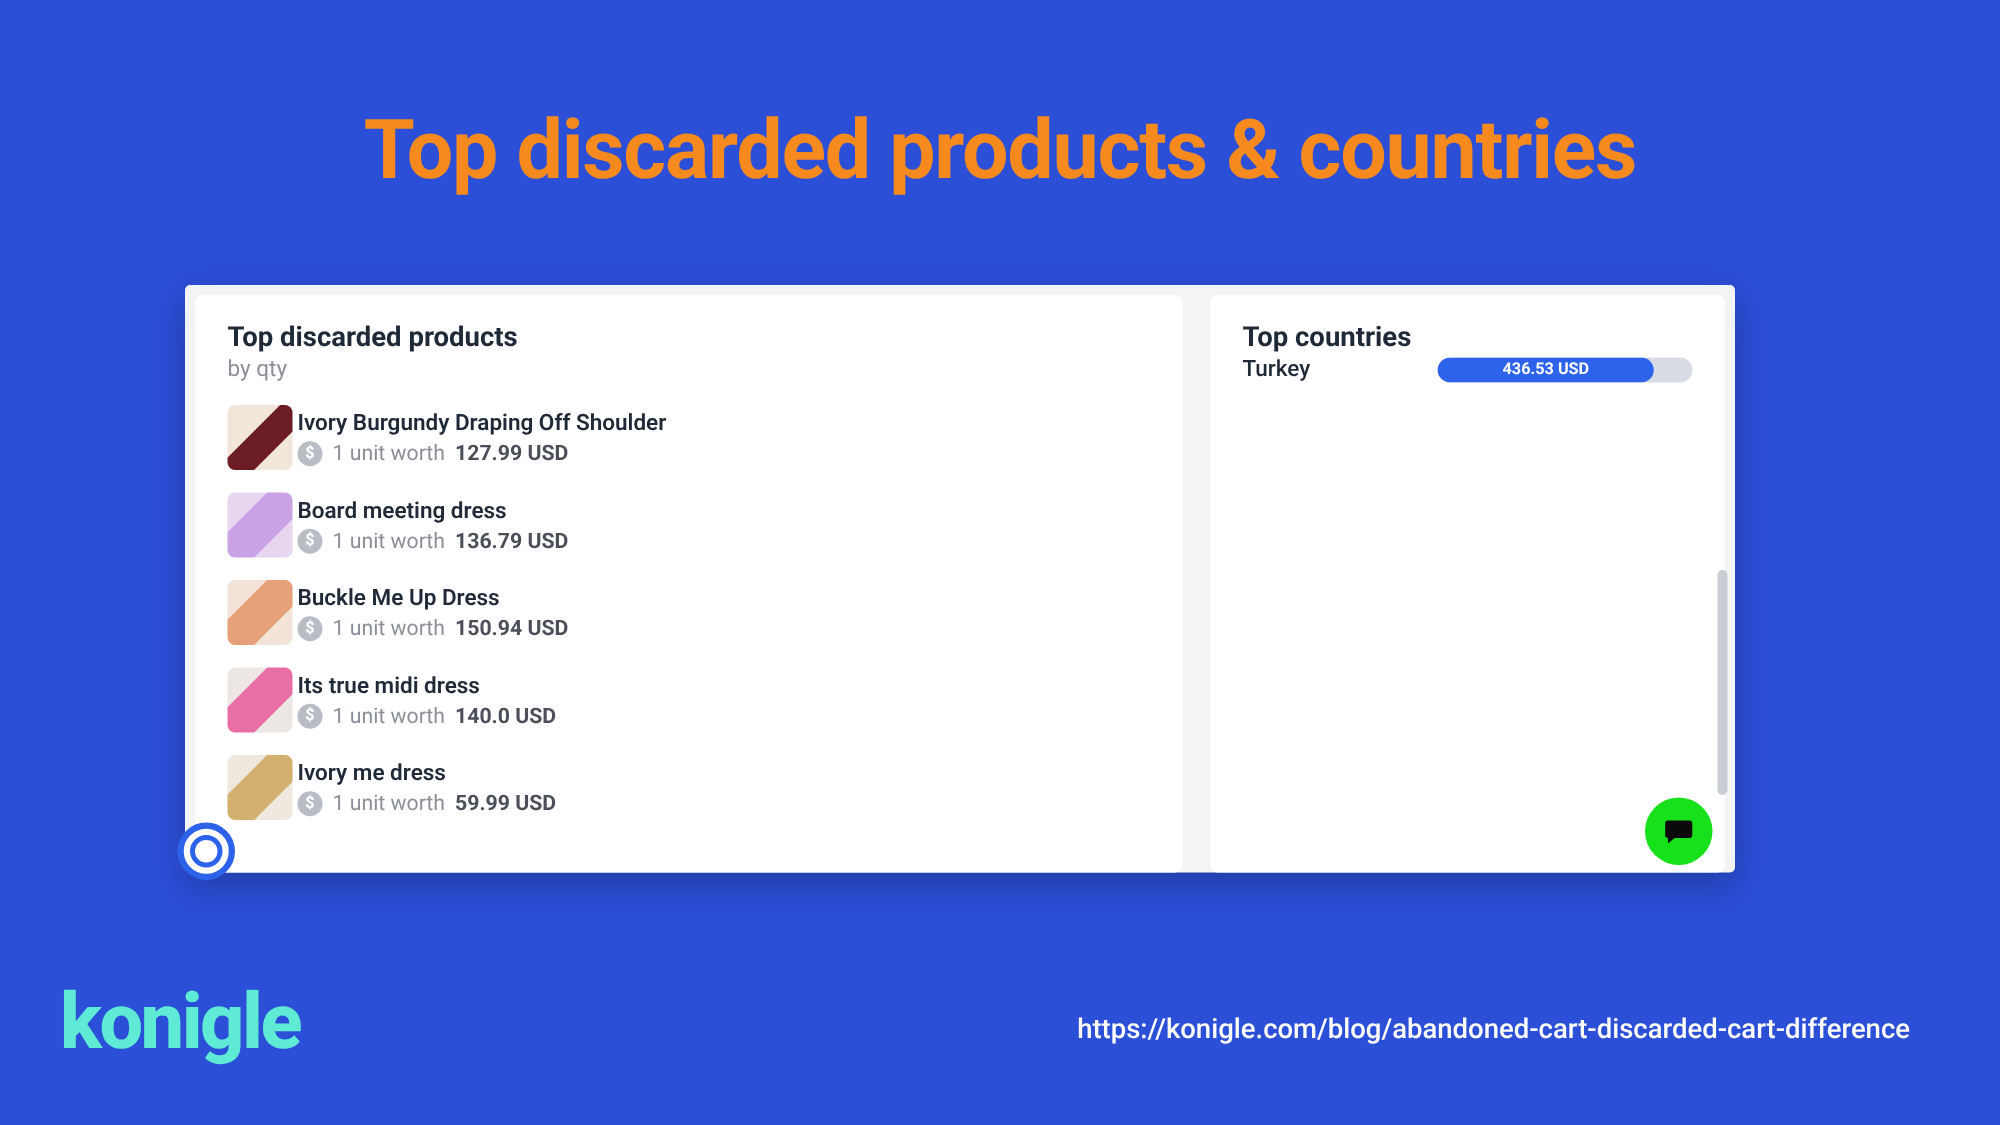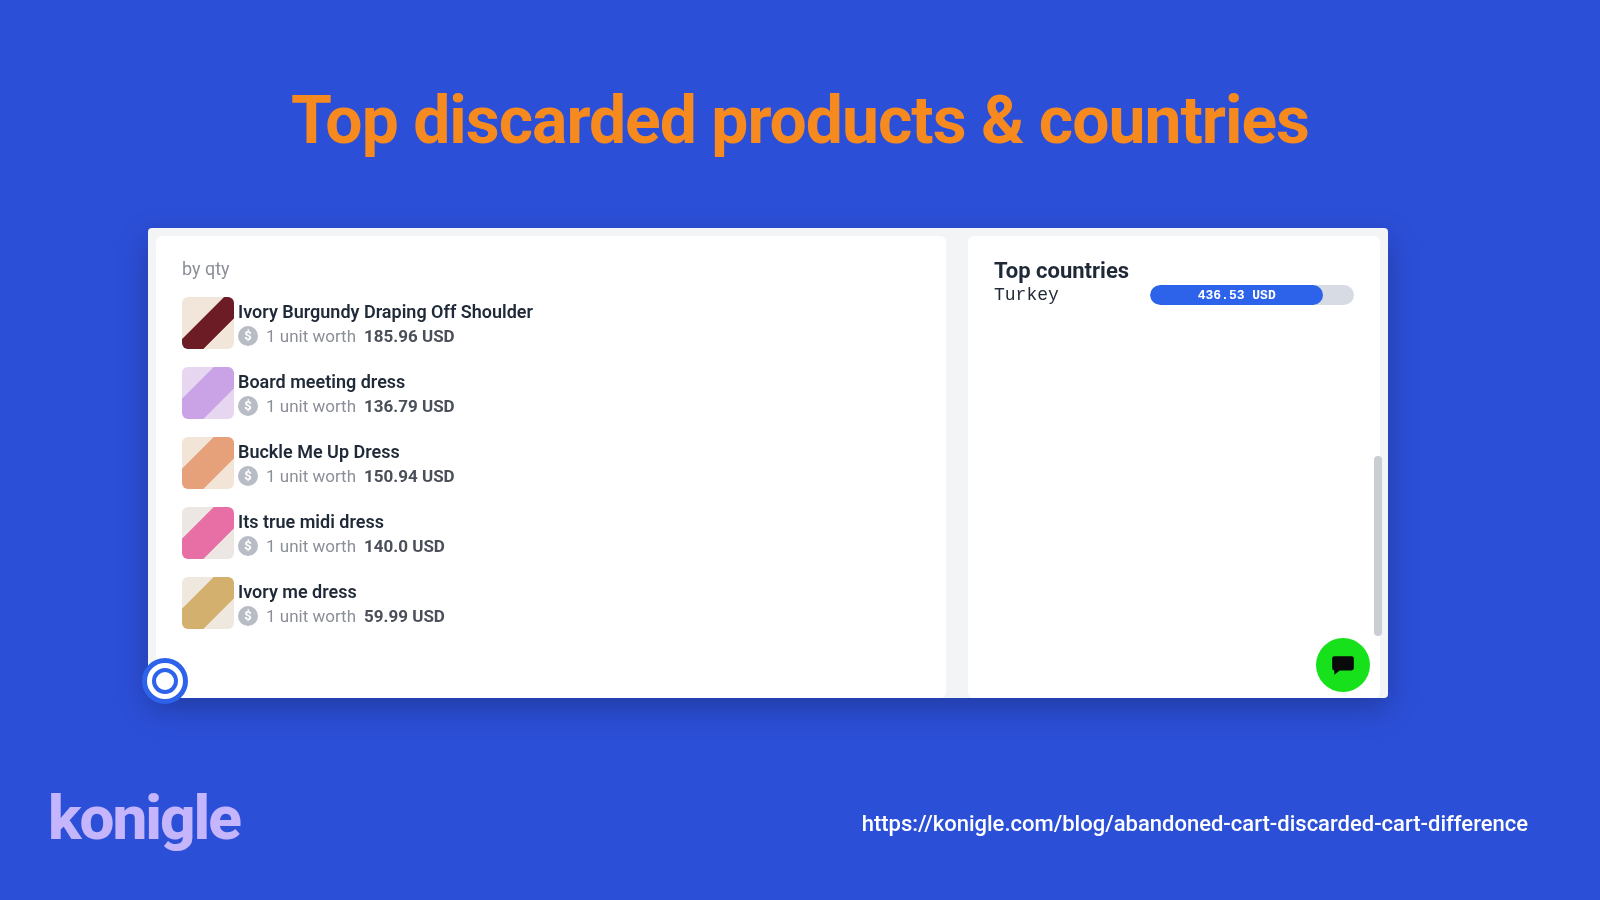--- a/index.html
+++ b/index.html
@@ -90,21 +90,20 @@
     font-weight: 800;
     display: inline-flex; align-items: center; justify-content: center;
     line-height: 1;
   }
   .worth-strong { color:#4a4f59; font-weight:700; }
   .country-row {
     display: flex;
     align-items: center;
     gap: 36px;
     margin-bottom: 8px;
-    font-family: Liberation Mono, monospace;
   }
   .country-name {
     flex: 0 0 120px;
     font-size: 18px;
     color: #1f2937;
     font-weight: 500;
   }
   .bar-track {
     flex: 1 1 auto;
     height: 20px;
@@ -159,21 +158,21 @@
     width: 54px; height: 54px;
     border-radius: 50%;
     background: #17e11a;
     display: flex; align-items: center; justify-content: center;
   }
   .chat-fab svg { width: 26px; height: 26px; }
   .brand {
     position: absolute;
     left: 48px;
     bottom: 46px;
-    color: #c4b5fd;
+    color: #5eead4;
     font-size: 62px;
     font-weight: 800;
     letter-spacing: -2px;
   }
   .source-url {
     position: absolute;
     right: 72px;
     bottom: 64px;
     color: #fff;
     font-size: 22px;
@@ -181,30 +180,31 @@
   }
 </style>
 </head>
 <body>
 
 <div class="slide-title">Top discarded products &amp; countries</div>
 
 <div class="screenshot-frame">
 
   <div class="panel panel-products">
+    <div class="panel-title">Top discarded products</div>
     <div class="panel-subtitle">by qty</div>
 
     <div class="product-row">
       <div class="thumb t0"></div>
       <div>
         <div class="product-name">Ivory Burgundy Draping Off Shoulder</div>
         <div class="worth-line">
           <span class="coin">$</span>
           <span>1 unit worth</span>
-          <span class="worth-strong">185.96 USD</span>
+          <span class="worth-strong">127.99 USD</span>
         </div>
       </div>
     </div>
 
     <div class="product-row">
       <div class="thumb t1"></div>
       <div>
         <div class="product-name">Board meeting dress</div>
         <div class="worth-line">
           <span class="coin">$</span>

